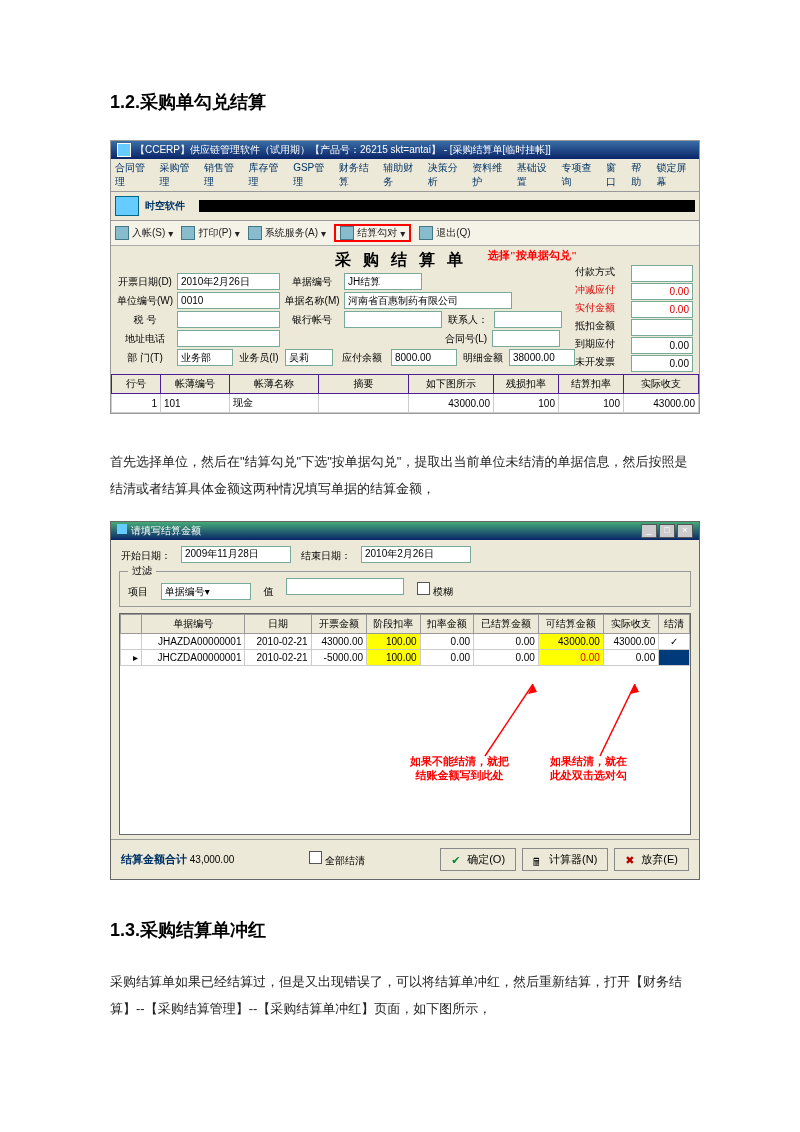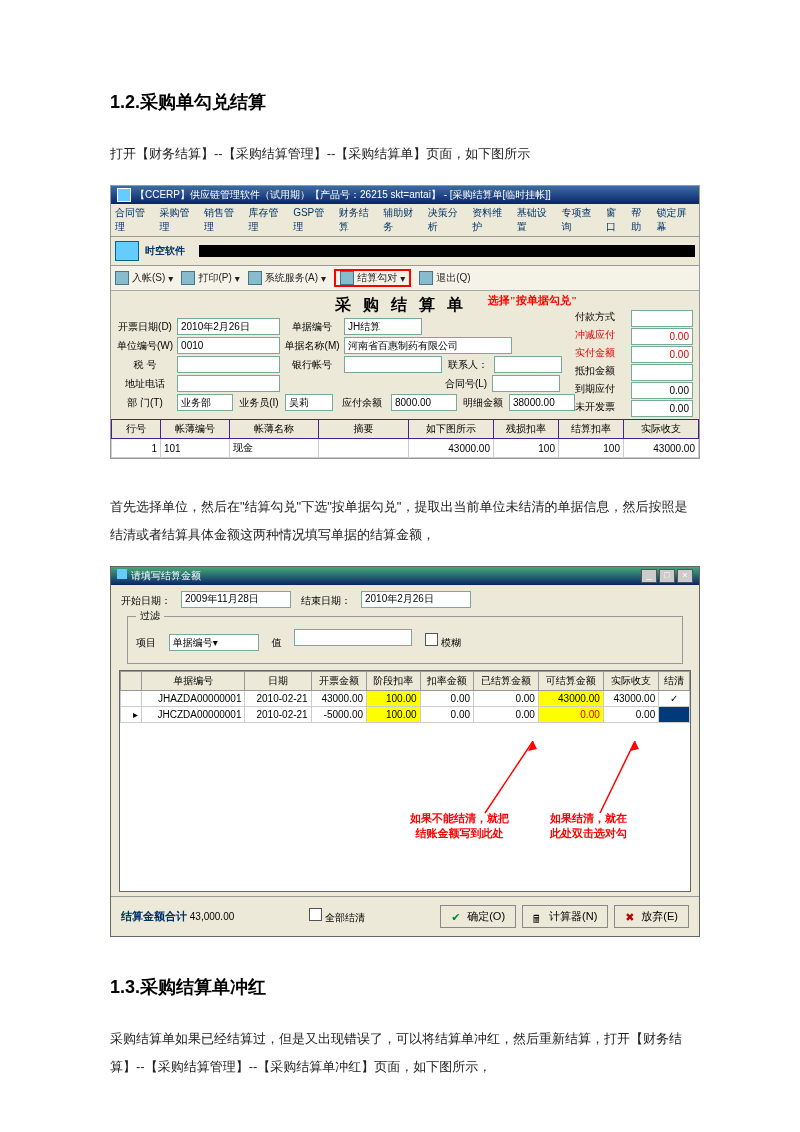--- a/index.html
+++ b/index.html
@@ -35,21 +35,21 @@
   .table1{width:100%;border-collapse:collapse;font-size:10px;background:#fff}
   .table1 th{background:#ece9d8;border:1px solid #4c1d95;padding:2px 9px;font-weight:normal}
   .table1 td{border:1px solid #ccc;padding:2px 3px;text-align:right}
   .table1 td.l{text-align:left}
 
   .shot2{border:1px solid #666;background:#ece9d8;font-size:10px}
   .title2{background:linear-gradient(#4a7,#0a246a);color:#fff;padding:2px 6px;display:flex;align-items:center;justify-content:space-between}
   .winbtns{display:flex;gap:2px}
   .winbtn{width:14px;height:12px;background:#ccc;border:1px solid #555;font-size:9px;line-height:10px;text-align:center}
   .dates{padding:6px 10px;display:flex;align-items:flex-end;gap:10px}
-  .filter-box{margin:2px 16px 6px;border:1px solid #999;padding:12px 8px;position:relative}
+  .filter-box{margin:2px 8px 6px;border:1px solid #999;padding:6px 8px;position:relative}
   .filter-box .legend{position:absolute;top:-8px;left:8px;background:#ece9d8;padding:0 4px;font-size:10px}
   .table2-wrap{margin:0 8px;border:1px solid #666;background:#fff;height:220px;position:relative}
   .table2{width:100%;border-collapse:collapse;font-size:10px}
   .table2 th{background:#ece9d8;border:1px solid #999;padding:2px 3px;font-weight:normal}
   .table2 td{border:1px solid #ccc;padding:2px 3px;text-align:right}
   .table2 td.l{text-align:right}
   .hi{background:#ff0}
   .navy{background:#003a7a}
   .ann-wrap{position:absolute;top:70px;left:0;right:0}
   .ann-wrap svg{width:100%;height:90px}
@@ -59,21 +59,20 @@
   .btn{background:#ece9d8;border:1px solid #888;padding:3px 10px;display:inline-flex;align-items:center;gap:4px;font-size:11px}
   .btn .ico{width:12px;height:12px;display:inline-block}
   .green{color:#083}
   .redx{color:#b00}
 </style>
 </head>
 <body>
 
 <div class="page">
   <h2>1.2.采购单勾兑结算</h2>
-  <p class="body">打开【财务结算】--【采购结算管理】--【采购结算单】页面，如下图所示</p>
 
   <div class="shot">
     <div class="title-bar">
       <span class="logo"></span>
       <span>【CCERP】供应链管理软件（试用期）【产品号：26215  skt=antai】 - [采购结算单[临时挂帐]]</span>
     </div>
     <div class="menubar">
       <span>合同管理</span>
       <span>采购管理</span>
       <span>销售管理</span>

